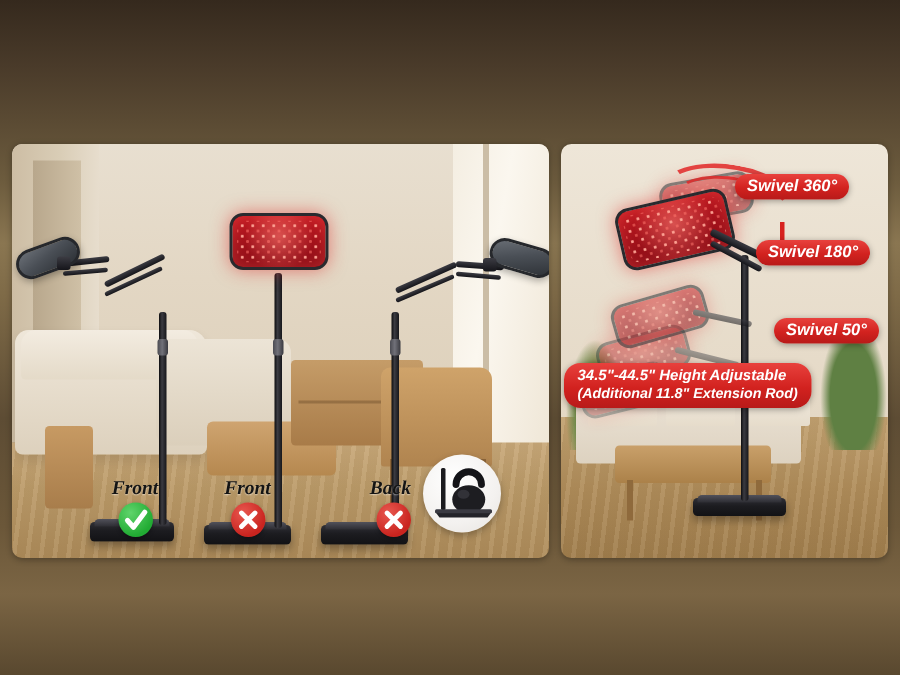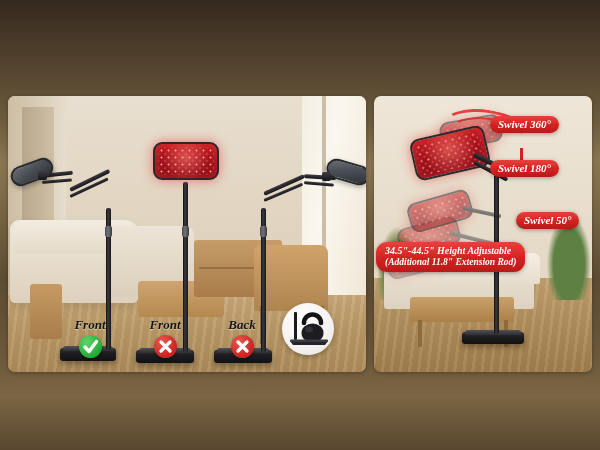--- a/index.html
+++ b/index.html
@@ -286,21 +286,21 @@
     z-index: 12;
   }
 
   
   .callout {
     position: absolute;
     background: linear-gradient(180deg,#e8413d 0%, #d2221f 55%, #b81a19 100%);
     color: #fff;
     border-radius: 11px;
     padding: 2px 8px 3px 8px;
-    font-family: Liberation Serif, serif;
+    font-family: Liberation Sans, sans-serif;
     font-style: italic;
     font-weight: bold;
     white-space: nowrap;
     box-shadow: 0 1px 4px rgba(0,0,0,.35);
     z-index: 14;
     line-height: 12px;
   }
   .callout.sm  { font-size: 11px; }
   .callout.hh  { font-size: 10px; padding: 3px 9px 4px 9px; line-height: 11.5px; }
   .callout .l2 { display: block; font-size: 9.5px; }
@@ -452,21 +452,21 @@
     </div>
 
     <div class="arc" style="left:64px;  top:14px; width:92px;  height:46px; transform:rotate(10deg);"></div>
     <div class="arc" style="left:72px;  top:22px; width:80px;  height:40px; transform:rotate(10deg); border-width:2px;"></div>
 
     <div class="tick" style="left:146px; top:52px; width:3px; height:12px;"></div>
 
     <div class="dashline" style="left:116px; top:166px; width:36px; transform:rotate(-22deg); transform-origin:left center;"></div>
 
     <div class="callout sm" style="left:116px; top:20px;">Swivel 360°</div>
-    <div class="callout sm" style="left:116px; top:64px;">Swivel 180°</div>
+    <div class="callout sm" style="left:130px; top:64px;">Swivel 180°</div>
     <div class="callout sm" style="left:142px; top:116px;">Swivel 50°</div>
 
     <div class="callout hh" style="left:2px; top:146px;">
       <span>34.5"-44.5" Height Adjustable</span>
       <span class="l2">(Additional 11.8" Extension Rod)</span>
     </div>
 
   </div>
 
   <div class="view-label" style="left:58px; top:318px;">
@@ -480,21 +480,21 @@
 
   <div class="view-label" style="left:133px; top:318px;">
     <span class="txt">Front</span>
     <span class="mark no">
       <svg width="23" height="23" viewBox="0 0 23 23" aria-hidden="true">
         <path d="M7 7 L16 16 M16 7 L7 16" stroke="#ffffff" stroke-width="3.2" stroke-linecap="round"></path>
       </svg>
     </span>
   </div>
 
-  <div class="view-label" style="left:210px; top:318px;">
+  <div class="view-label" style="left:210px; top:318px;text-align:right;">
     <span class="txt">Back</span>
     <span class="mark no">
       <svg width="23" height="23" viewBox="0 0 23 23" aria-hidden="true">
         <path d="M7 7 L16 16 M16 7 L7 16" stroke="#ffffff" stroke-width="3.2" stroke-linecap="round"></path>
       </svg>
     </span>
   </div>
 
   <div class="stab-badge">
     <svg width="52" height="52" viewBox="0 0 52 52" aria-hidden="true">

